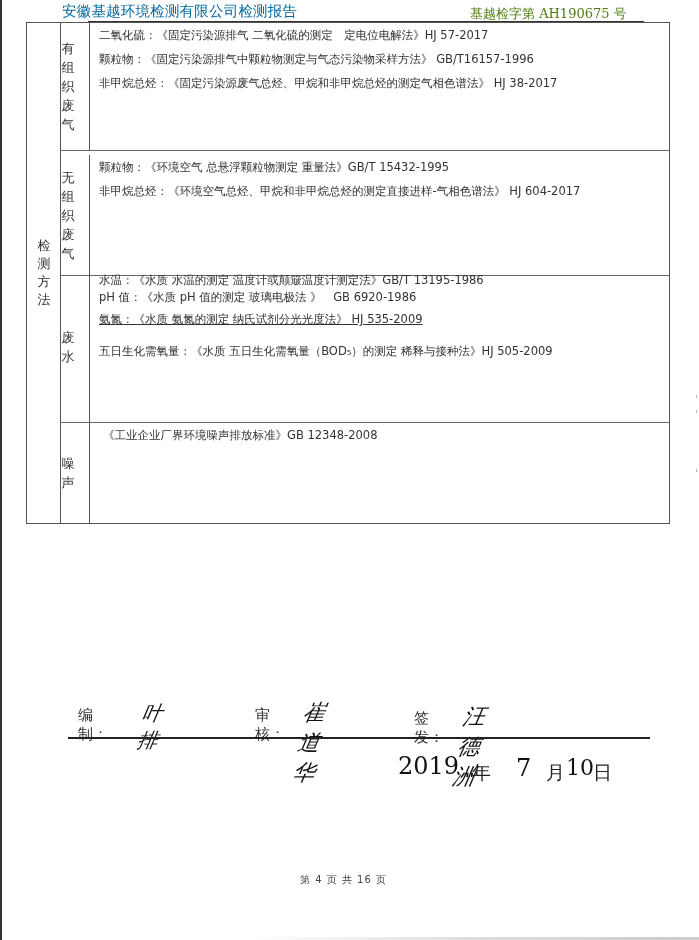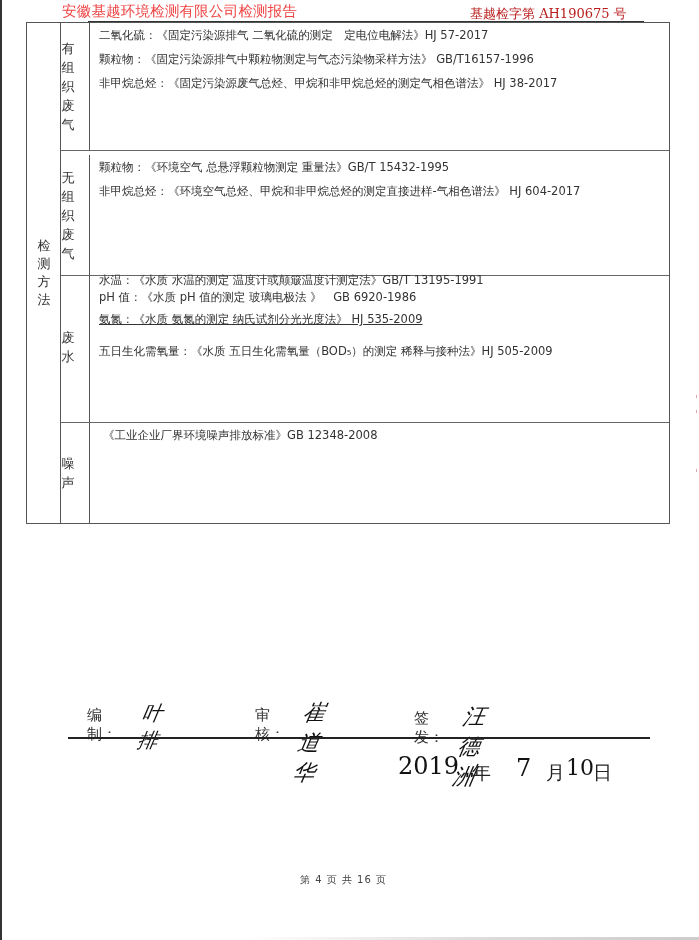--- a/index.html
+++ b/index.html
@@ -1,22 +1,22 @@
 <!DOCTYPE html>
 <html><head>
 <meta charset="utf-8">
 <style>
   html, body { margin:0; padding:0; }
   body {
     width:699px; height:940px; background:#ffffff; position:relative; overflow:hidden;
     font-family: "DejaVu Sans", "Liberation Sans", sans-serif; color:#222;
   }
   .left-edge { position:absolute; left:0; top:0; width:2px; height:940px; background:#333; }
-  .header-left { position:absolute; left:62px; top:2px; font-size:14.5px; font-family:Liberation Mono, monospace; color:#ef4444; letter-spacing:0.2px; }
-  .header-right { position:absolute; left:470px; top:5px; font-size:13px; font-family:"DejaVu Serif", serif; color:#b91c1c; }
+  .header-left { position:absolute; left:62px; top:2px; font-size:14.5px; font-family:Liberation Mono, monospace; color:#0369a1; letter-spacing:0.2px; }
+  .header-right { position:absolute; left:470px; top:5px; font-size:13px; font-family:"DejaVu Serif", serif; color:#4d7c0f; }
   .header-rule { position:absolute; left:88px; top:21px; width:556px; height:2px; background:#333; }
 
   .tbl { position:absolute; left:26px; top:22px; width:644px; height:502px; border:1.2px solid #555; box-sizing:border-box; }
   .col1 { position:absolute; left:0; top:0; width:34px; height:100%; border-right:1.2px solid #555; box-sizing:border-box; }
   .col1-label { position:absolute; left:0; width:34px; top:214px; text-align:center; font-size:13px; line-height:18px; font-family:"DejaVu Serif", serif; color:#333; }
   .row { position:absolute; left:34px; right:0; border-bottom:1.2px solid #666; box-sizing:border-box; }
   .row:last-child { border-bottom:none; }
   .cat { position:absolute; left:0; top:0; width:29px; height:100%; border-right:1.2px solid #555; box-sizing:border-box; display:flex; align-items:center; }
   .cat-text { font-size:13px; line-height:19px; text-align:center; font-family:"DejaVu Serif", serif; color:#333; width:14px; word-break:break-all; }
   .content { position:absolute; left:38px; right:6px; top:0; height:100%; display:flex; flex-direction:column; justify-content:flex-start; }
@@ -65,39 +65,39 @@
       <div class="line">颗粒物：《环境空气 总悬浮颗粒物测定 重量法》GB/T 15432-1995</div>
       <div class="line">非甲烷总烃：《环境空气总烃、甲烷和非甲烷总烃的测定直接进样-气相色谱法》 HJ 604-2017</div>
     </div>
   </div>
 
   <div class="row" style="top:249px; height:151px;">
     <div class="cat">
         <div class="cat-text">废水</div>
       </div>
     <div class="content" style="padding-top:0;">
-      <div class="line" style="line-height:17px;">水温：《水质 水温的测定 温度计或颠簸温度计测定法》GB/T 13195-1991</div>
+      <div class="line" style="line-height:17px;">水温：《水质 水温的测定 温度计或颠簸温度计测定法》GB/T 13195-1986</div>
       <div class="line" style="line-height:17px;">pH 值：《水质 pH 值的测定 玻璃电极法 》　GB 6920-1986</div>
       <div class="line" style="line-height:26px;text-decoration:underline;">氨氮：《水质 氨氮的测定 纳氏试剂分光光度法》 HJ 535-2009</div>
       <div class="line" style="line-height:20px;margin-top:9px;">五日生化需氧量：《水质 五日生化需氧量（BOD₅）的测定 稀释与接种法》HJ 505-2009</div>
     </div>
   </div>
 
   <div class="row" style="top:400px; height:100px;">
     <div class="cat">
         <div class="cat-text">噪声</div>
       </div>
     <div class="content" style="left:42px;">
       <div class="line">《工业企业厂界环境噪声排放标准》GB 12348-2008</div>
     </div>
   </div>
 </div>
 
 <div class="sign-area">
-  <div class="sign-label" style="left:78px; top:706px;margin-left:9px;">编制：</div>
+  <div class="sign-label" style="left:78px; top:706px;">编制：</div>
   <div class="sig" style="left:140px; top:700px;">叶排</div>
 
   <div class="sign-label" style="left:255px; top:706px;">审核：</div>
   <div class="sig" style="left:298px; top:698px; font-size:22px;">崔道华</div>
 
   <div class="sign-label" style="left:414px; top:709px;">签发：</div>
   <div class="sig" style="left:458px; top:702px; font-size:22px;">汪德洲</div>
 
   <div class="sign-rule"></div>
 

